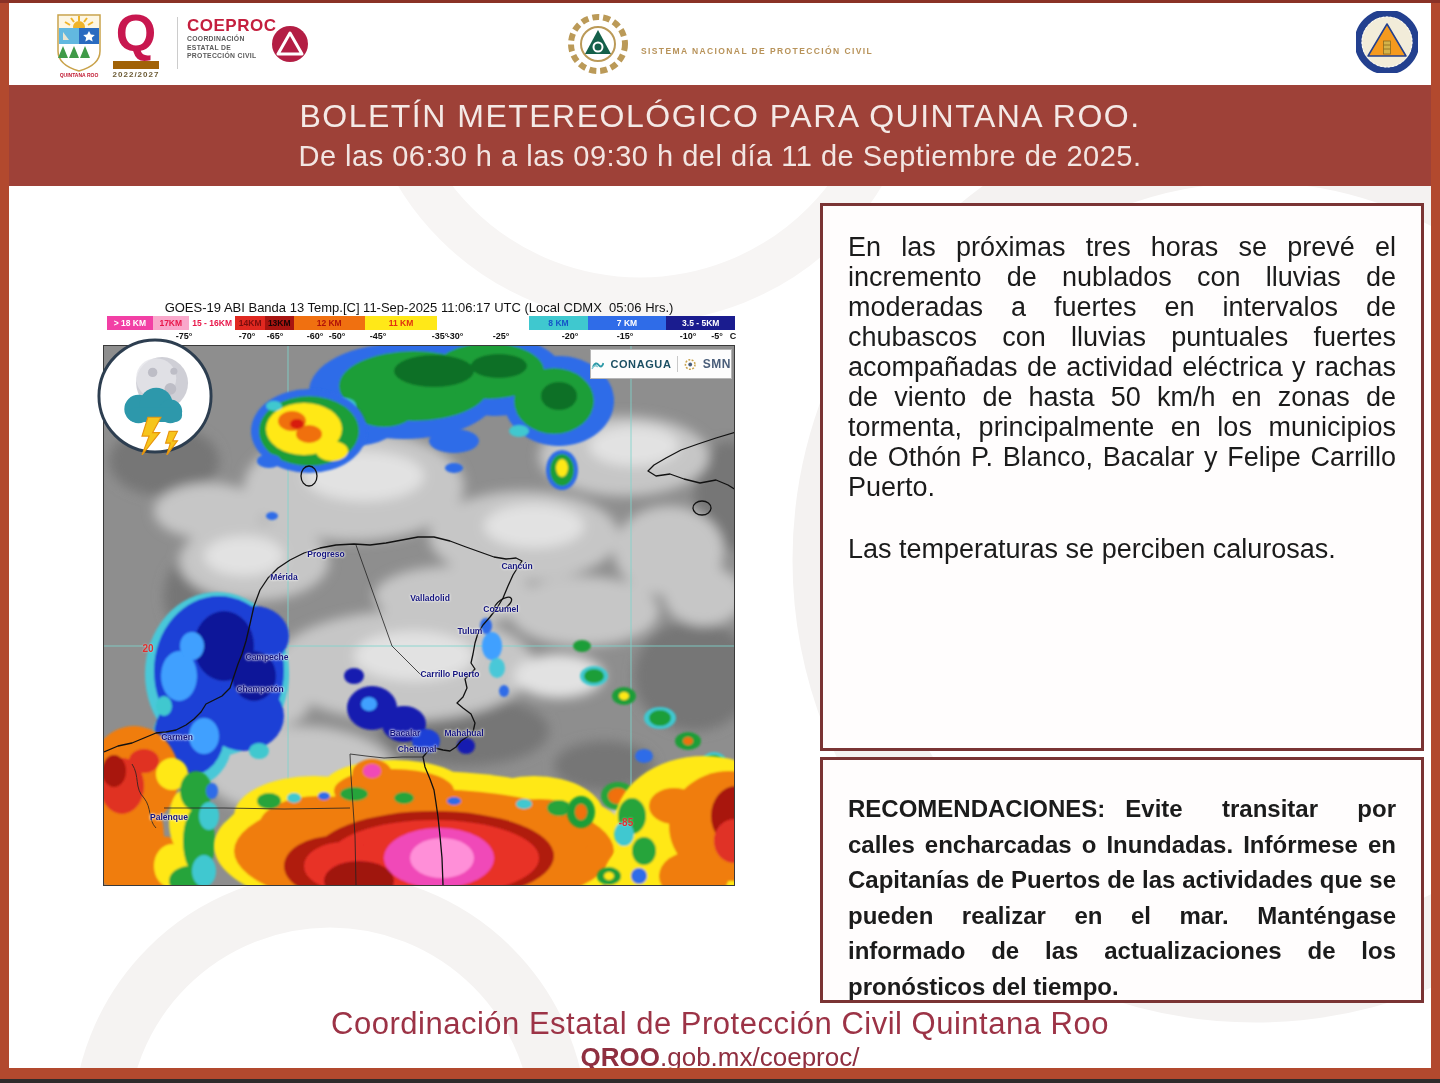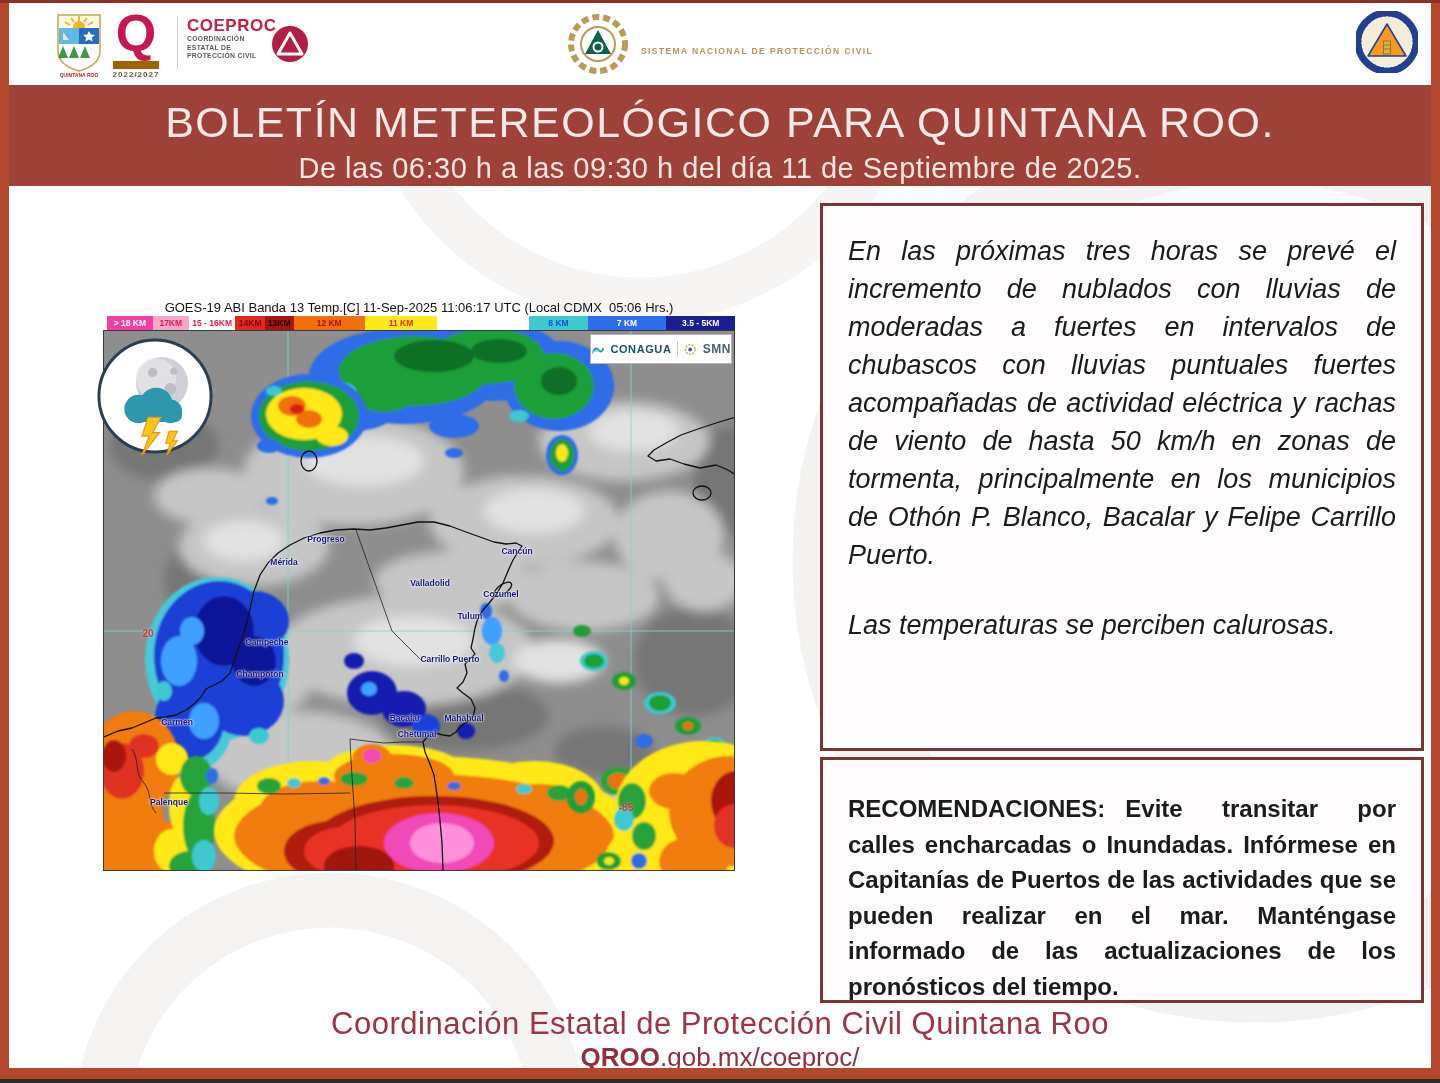--- a/index.html
+++ b/index.html
@@ -25,21 +25,21 @@
   .coeproc .acr{font-size:17px;font-weight:800;color:#c41f3e;letter-spacing:.5px;line-height:18px;}
   .coeproc .dept{font-size:6.8px;font-weight:700;color:#5a5a5a;line-height:8.6px;letter-spacing:.3px;}
   .pc-circle{left:262px;top:22px;}
   .sinaproc{left:0;top:0;width:100%;height:82px;display:flex;align-items:center;justify-content:center;gap:12px;pointer-events:none;}
   .sinaproc .words{text-align:left;}
   .sinaproc .acr{font-family:"Liberation Serif",serif;font-size:33px;font-weight:600;color:#8f8d8a;letter-spacing:3px;line-height:34px;}
   .sinaproc .sub{font-size:8.5px;font-weight:700;color:#b8935a;letter-spacing:1.4px;margin-top:14px;}
   .state-badge{right:13px;top:8px;}
   
   #banner{left:9px;top:85px;right:9px;height:101px;background:#9e4138;z-index:5;text-align:center;color:#f4e9e6;}
-  #banner .title{margin-top:13px;font-size:43px;font-weight:400;letter-spacing:1.5px;}
+  #banner .title{margin-top:13px;font-size:32px;font-weight:400;letter-spacing:1.5px;}
   #banner .subtitle{margin-top:5px;font-size:29px;font-weight:400;letter-spacing:.5px;color:#f2e5e2;}
   
   #map-wrap{left:103px;top:299px;width:632px;z-index:3;}
   .goes-title{width:100%;text-align:center;font-size:13px;color:#111;height:17px;line-height:17px;white-space:pre;}
   #color-scale{display:flex;height:14px;padding-left:4px;}
   .cb-seg{height:14px;line-height:14px;font-size:8.5px;font-weight:700;text-align:center;overflow:hidden;white-space:nowrap;}
   #temp-ticks{position:relative;height:15px;background:#fff;}
   #temp-ticks .tick{position:absolute;top:1px;transform:translateX(-50%);font-size:9px;font-weight:700;color:#111;white-space:nowrap;}
   #map-canvas{position:relative;width:630px;height:539px;border:1px solid #3a3a3a;background:#8e8e8e;overflow:hidden;}
   #map-canvas svg{display:block;}
@@ -50,21 +50,21 @@
   #agency-box{position:absolute;right:2px;top:3px;width:140px;height:28px;background:#fdfdfd;border:1px solid #b5b5b5;
               display:flex;align-items:center;justify-content:center;gap:6px;z-index:4;}
   #agency-box .conagua{font-size:11px;font-weight:700;color:#1b4f63;letter-spacing:.6px;}
   #agency-box .smn{font-size:12px;font-weight:700;color:#4a5e7a;letter-spacing:.5px;}
   #agency-box .vdiv{width:1px;height:16px;background:#c9c9c9;}
   
   #weather-badge{left:96px;top:337px;width:118px;height:118px;z-index:8;}
   
   .text-box{background:#fffdfd;border:3px solid #7a3434;z-index:4;color:#1b1b1b;}
   #forecast-box{left:820px;top:203px;width:548px;height:490px;padding:26px 25px;}
-  #forecast-box p{margin:0;font-size:27px;line-height:38px;text-align:justify;font-style:italic;}
+  #forecast-box p{margin:0;font-size:27px;line-height:30px;text-align:justify;}
   #forecast-box p + p{margin-top:32px;}
   #reco-box{left:820px;top:757px;width:548px;height:178px;padding:31px 25px;}
   #reco-box p{margin:0;font-size:24px;font-weight:700;line-height:35.5px;text-align:justify;}
   #reco-box strong{margin-right:20px;}
   
   #footer-line1{left:9px;top:1006px;right:9px;text-align:center;font-size:31px;color:#9c3346;letter-spacing:.5px;z-index:5;}
   #footer-line2{left:9px;top:1042px;right:9px;text-align:center;font-size:26px;color:#8f2f40;z-index:5;}
   #footer-line2 .b{font-weight:800;}
 </style>
 </head>
@@ -150,20 +150,36 @@
         <div class="cb-seg" style="background: rgb(249, 168, 203); color: rgb(232, 23, 74); width: 38px;">17KM</div>
         <div class="cb-seg" style="background: rgb(255, 255, 255); color: rgb(232, 23, 74); width: 49px;">15 - 16KM</div>
         <div class="cb-seg" style="background: rgb(224, 40, 32); color: rgb(122, 13, 13); width: 31px;">14KM</div>
         <div class="cb-seg" style="background: rgb(168, 20, 16); color: rgb(26, 5, 5); width: 30px;">13KM</div>
         <div class="cb-seg" style="background: rgb(240, 112, 16); color: rgb(176, 18, 8); width: 75px;">12 KM</div>
         <div class="cb-seg" style="background: rgb(255, 232, 24); color: rgb(224, 48, 16); width: 76px;">11 KM</div>
         <div class="cb-seg" style="background: rgb(34, 160, 54); color: rgb(11, 92, 32); width: 97px; margin-top: 24px;">10 KM - 9 KM</div>
         <div class="cb-seg" style="background: rgb(63, 200, 207); color: rgb(21, 86, 200); width: 61px;">8 KM</div>
         <div class="cb-seg" style="background: rgb(47, 108, 232); color: rgb(255, 255, 255); width: 83px;">7 KM</div>
         <div class="cb-seg" style="background: rgb(26, 28, 143); color: rgb(255, 255, 255); width: 72px;">3.5 - 5KM</div>
+      </div>
+    <div id="temp-ticks">
+        <span class="tick" style="left: 81px;">-75°</span>
+        <span class="tick" style="left: 144px;">-70°</span>
+        <span class="tick" style="left: 172px;">-65°</span>
+        <span class="tick" style="left: 212px;">-60°</span>
+        <span class="tick" style="left: 234px;">-50°</span>
+        <span class="tick" style="left: 275px;">-45°</span>
+        <span class="tick" style="left: 337px;">-35°</span>
+        <span class="tick" style="left: 352px;">-30°</span>
+        <span class="tick" style="left: 398px;">-25°</span>
+        <span class="tick" style="left: 467px;">-20°</span>
+        <span class="tick" style="left: 522px;">-15°</span>
+        <span class="tick" style="left: 585px;">-10°</span>
+        <span class="tick" style="left: 614px;">-5°</span>
+        <span class="tick" style="left: 630px;">C</span>
       </div>
 
     <div id="map-canvas">
       <svg width="630" height="539" viewBox="0 0 630 539">
         <defs>
           <filter id="soft" x="-30%" y="-30%" width="160%" height="160%">
               <feGaussianBlur stdDeviation="6"></feGaussianBlur>
             </filter>
           <filter id="soft2" x="-20%" y="-20%" width="140%" height="140%">
               <feGaussianBlur stdDeviation="1.1"></feGaussianBlur>

